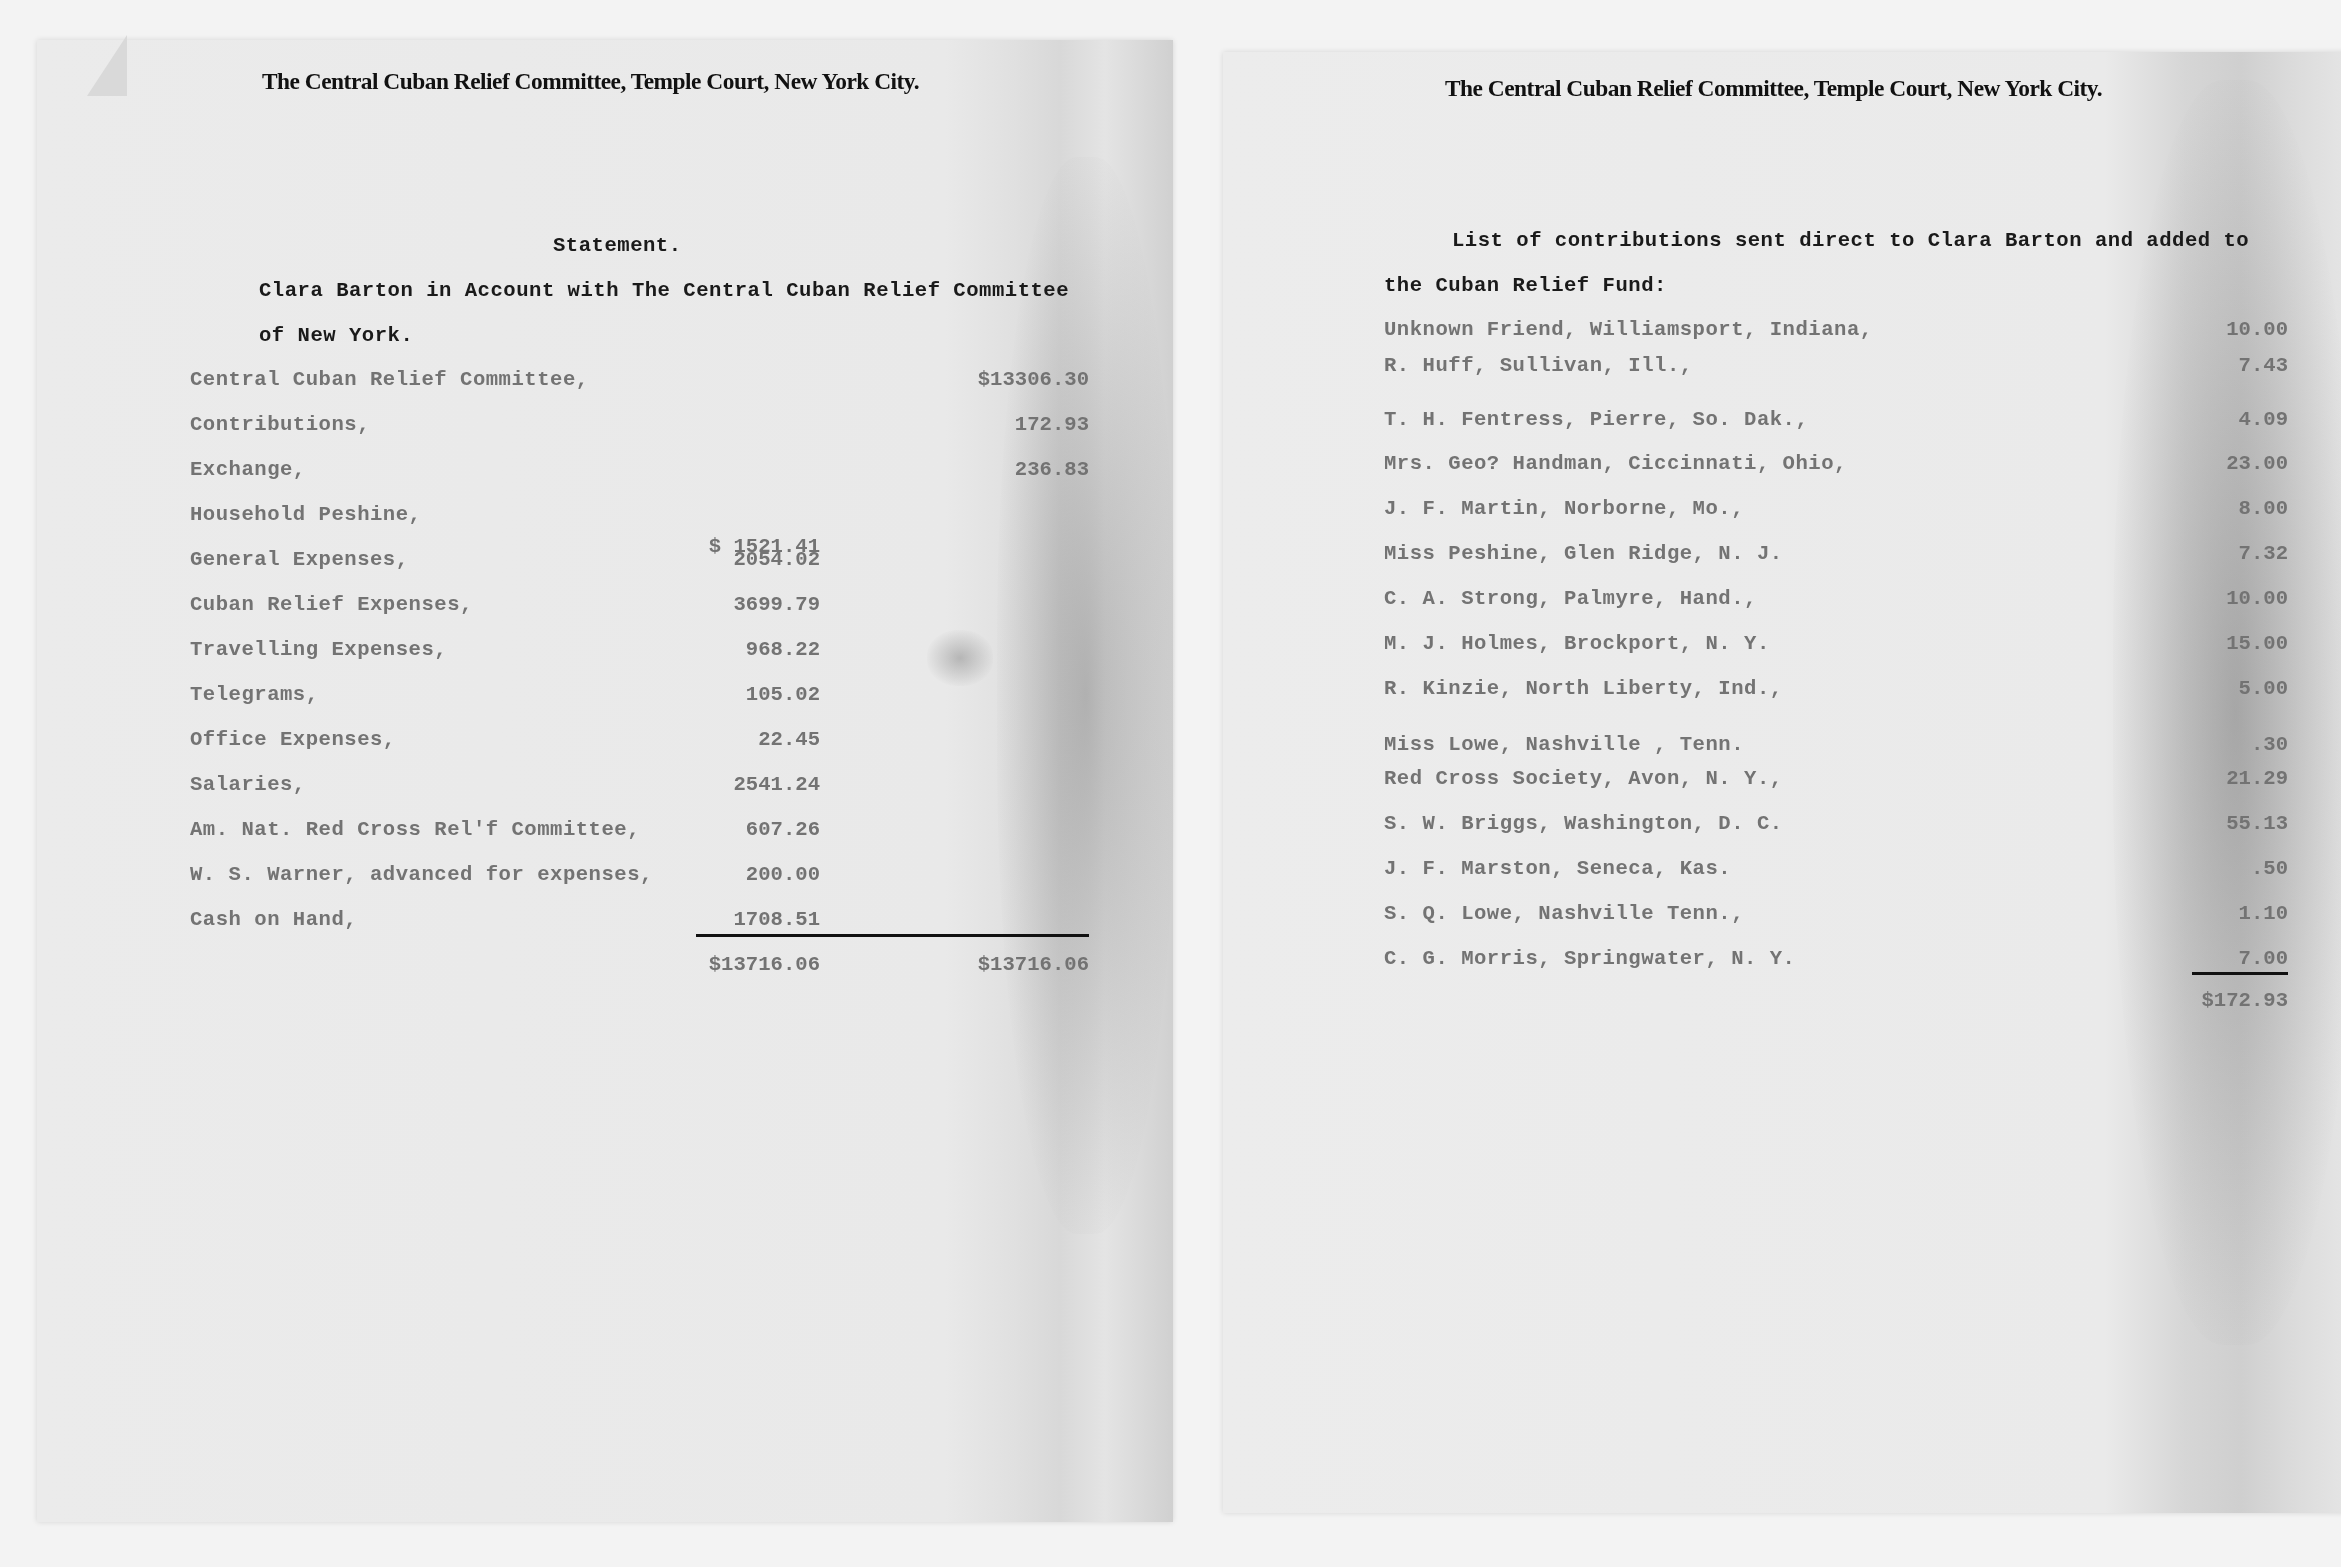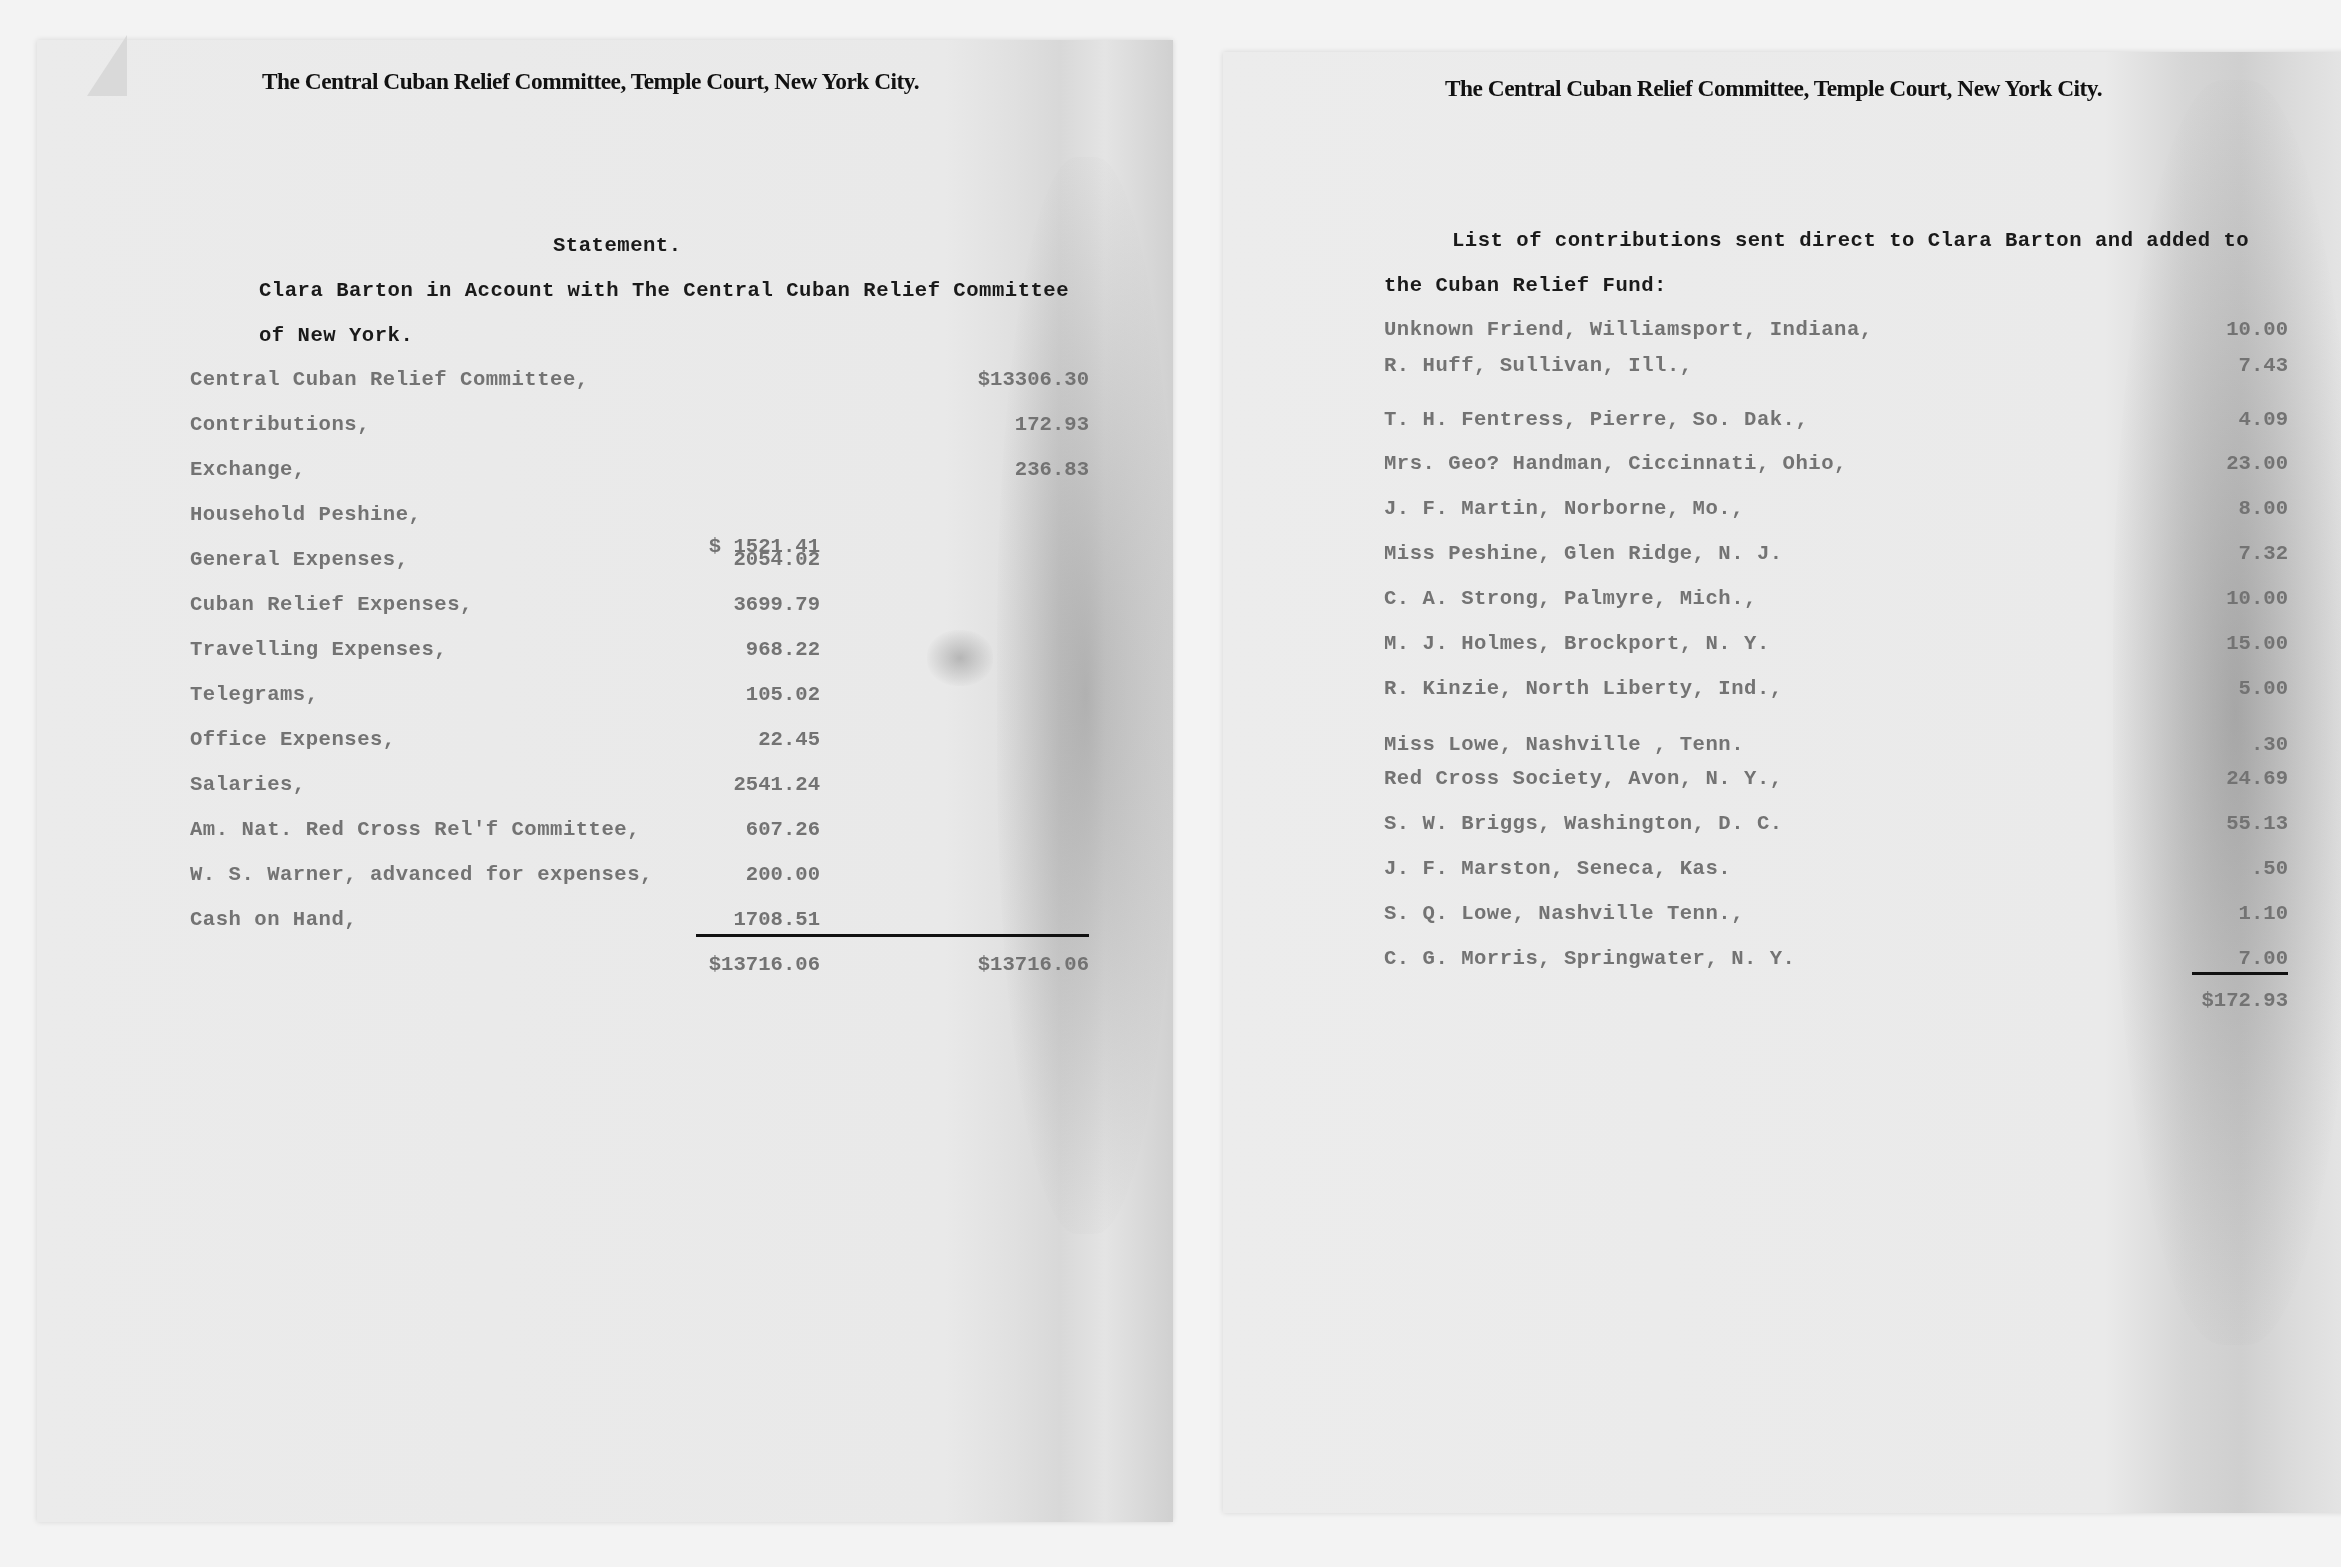--- a/index.html
+++ b/index.html
@@ -143,38 +143,38 @@
 </div>
 <div class="row" style="left:1384px; top:497px; width:904px;">
   <span class="label">J. F. Martin, Norborne, Mo.,</span>
   <span class="amt" style="right:0;">8.00</span>
 </div>
 <div class="row" style="left:1384px; top:542px; width:904px;">
   <span class="label">Miss Peshine, Glen Ridge, N. J.</span>
   <span class="amt" style="right:0;">7.32</span>
 </div>
 <div class="row" style="left:1384px; top:587px; width:904px;">
-  <span class="label">C. A. Strong, Palmyre, Mich.,</span>
+  <span class="label">C. A. Strong, Palmyre, Hand.,</span>
   <span class="amt" style="right:0;">10.00</span>
 </div>
 <div class="row" style="left:1384px; top:632px; width:904px;">
   <span class="label">M. J. Holmes, Brockport, N. Y.</span>
   <span class="amt" style="right:0;">15.00</span>
 </div>
 <div class="row" style="left:1384px; top:677px; width:904px;">
   <span class="label">R. Kinzie, North Liberty, Ind.,</span>
   <span class="amt" style="right:0;">5.00</span>
 </div>
 <div class="row" style="left:1384px; top:722px; width:904px;margin-top:11px;">
   <span class="label">Miss Lowe, Nashville , Tenn.</span>
   <span class="amt" style="right:0;">.30</span>
 </div>
 <div class="row" style="left:1384px; top:767px; width:904px;">
   <span class="label">Red Cross Society, Avon, N. Y.,</span>
-  <span class="amt" style="right:0;">24.69</span>
+  <span class="amt" style="right:0;">21.29</span>
 </div>
 <div class="row" style="left:1384px; top:812px; width:904px;">
   <span class="label">S. W. Briggs, Washington, D. C.</span>
   <span class="amt" style="right:0;">55.13</span>
 </div>
 <div class="row" style="left:1384px; top:857px; width:904px;">
   <span class="label">J. F. Marston, Seneca, Kas.</span>
   <span class="amt" style="right:0;">.50</span>
 </div>
 <div class="row" style="left:1384px; top:902px; width:904px;">

